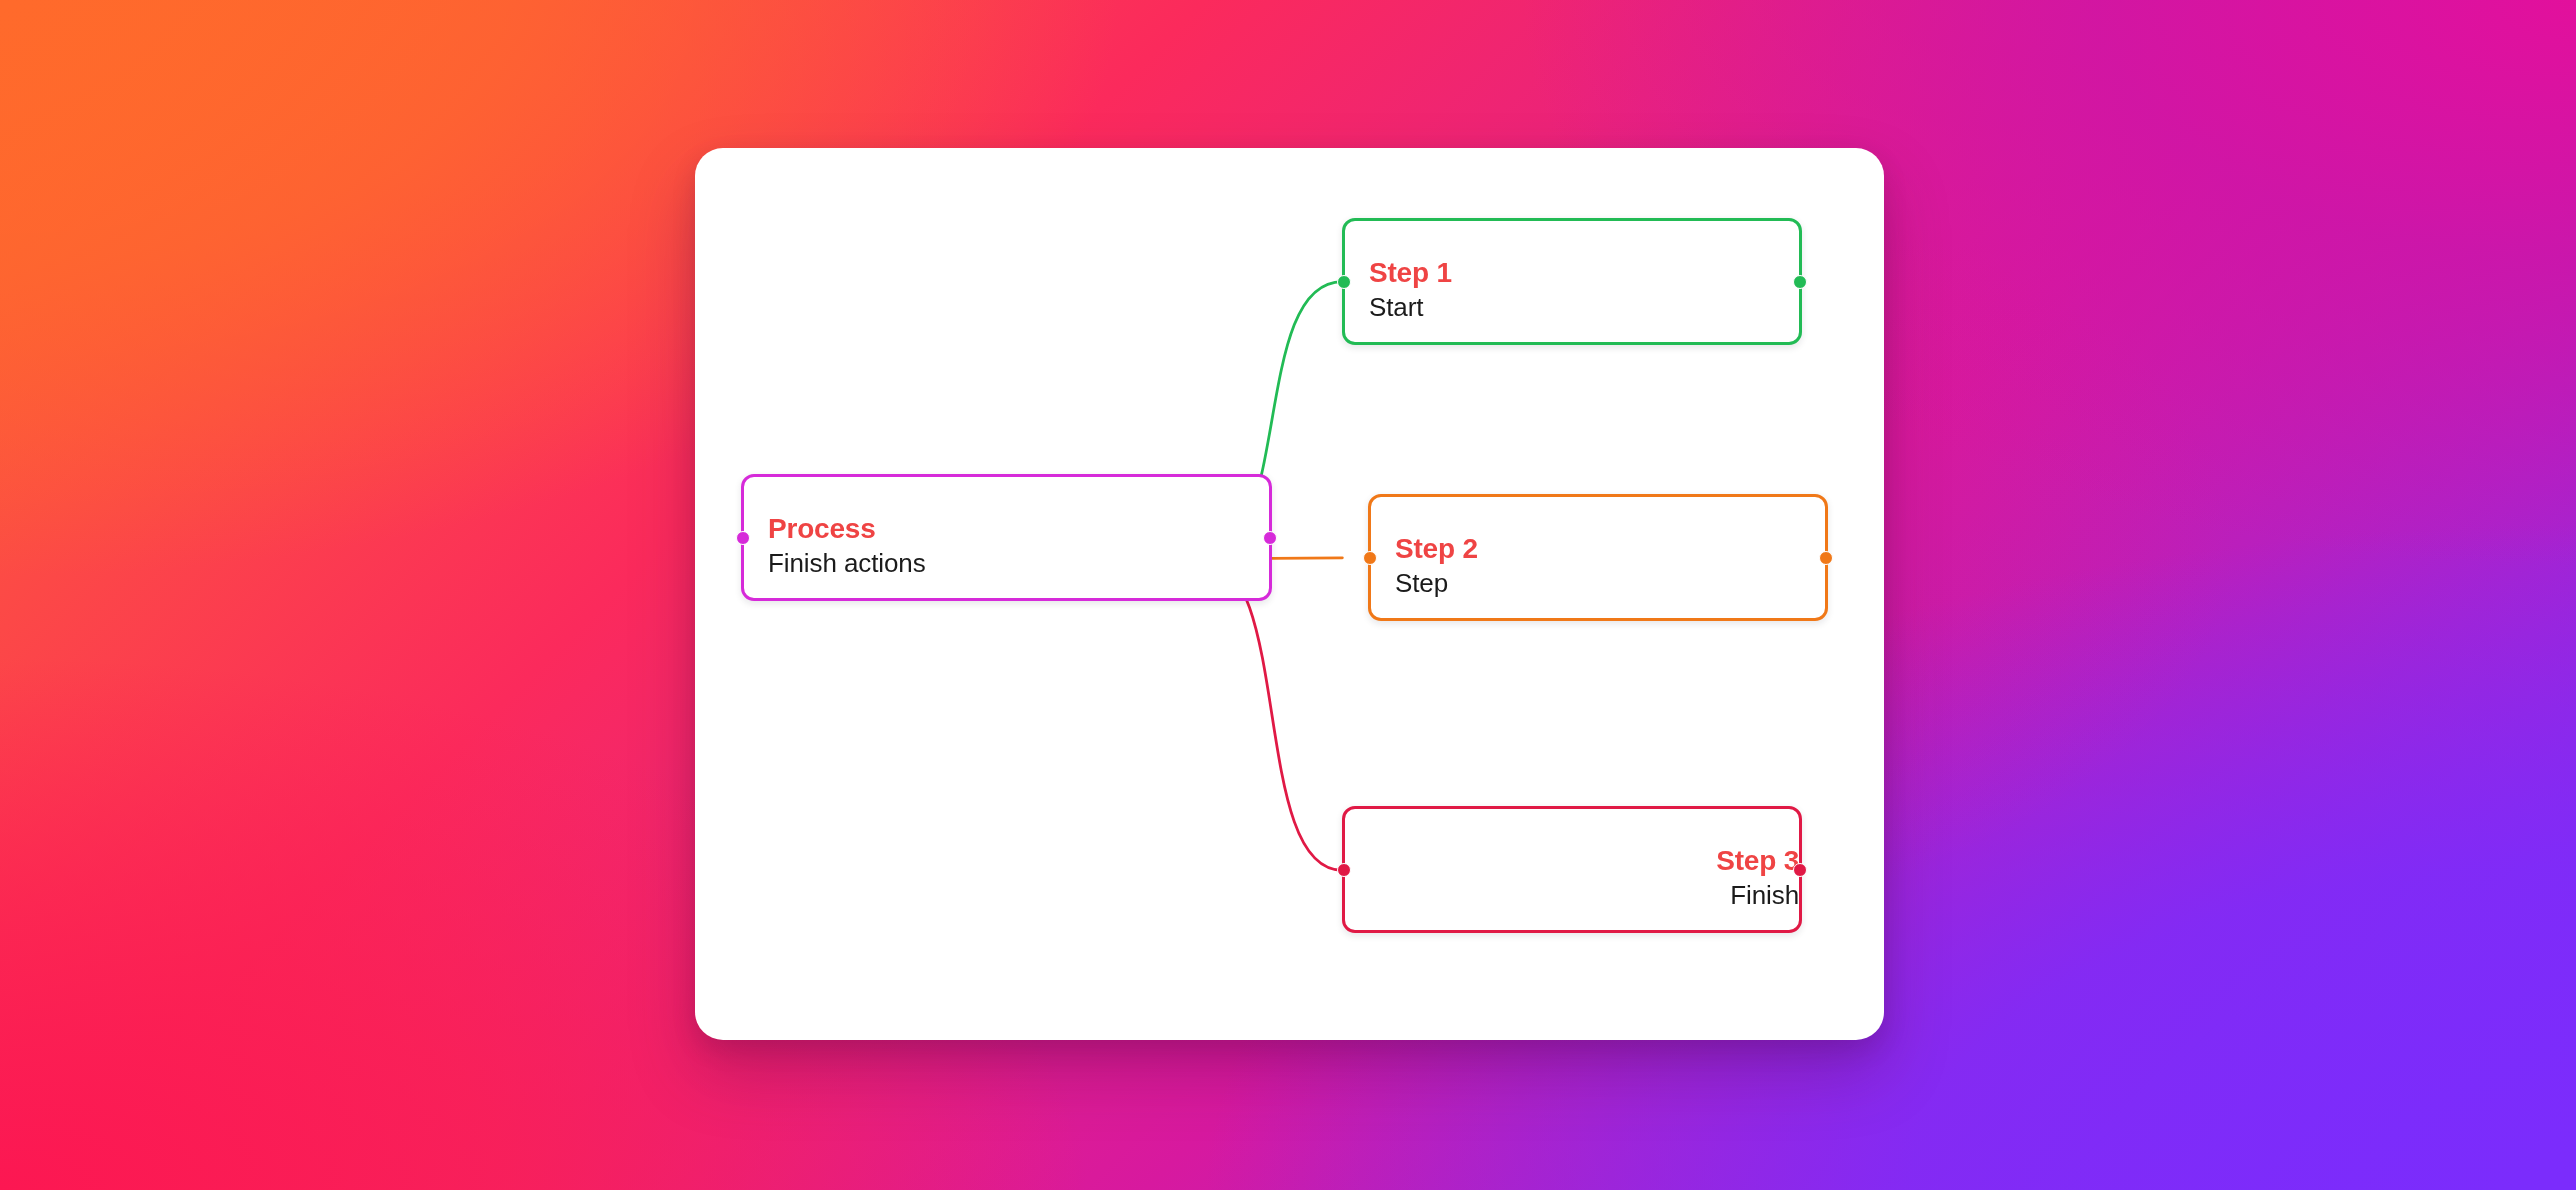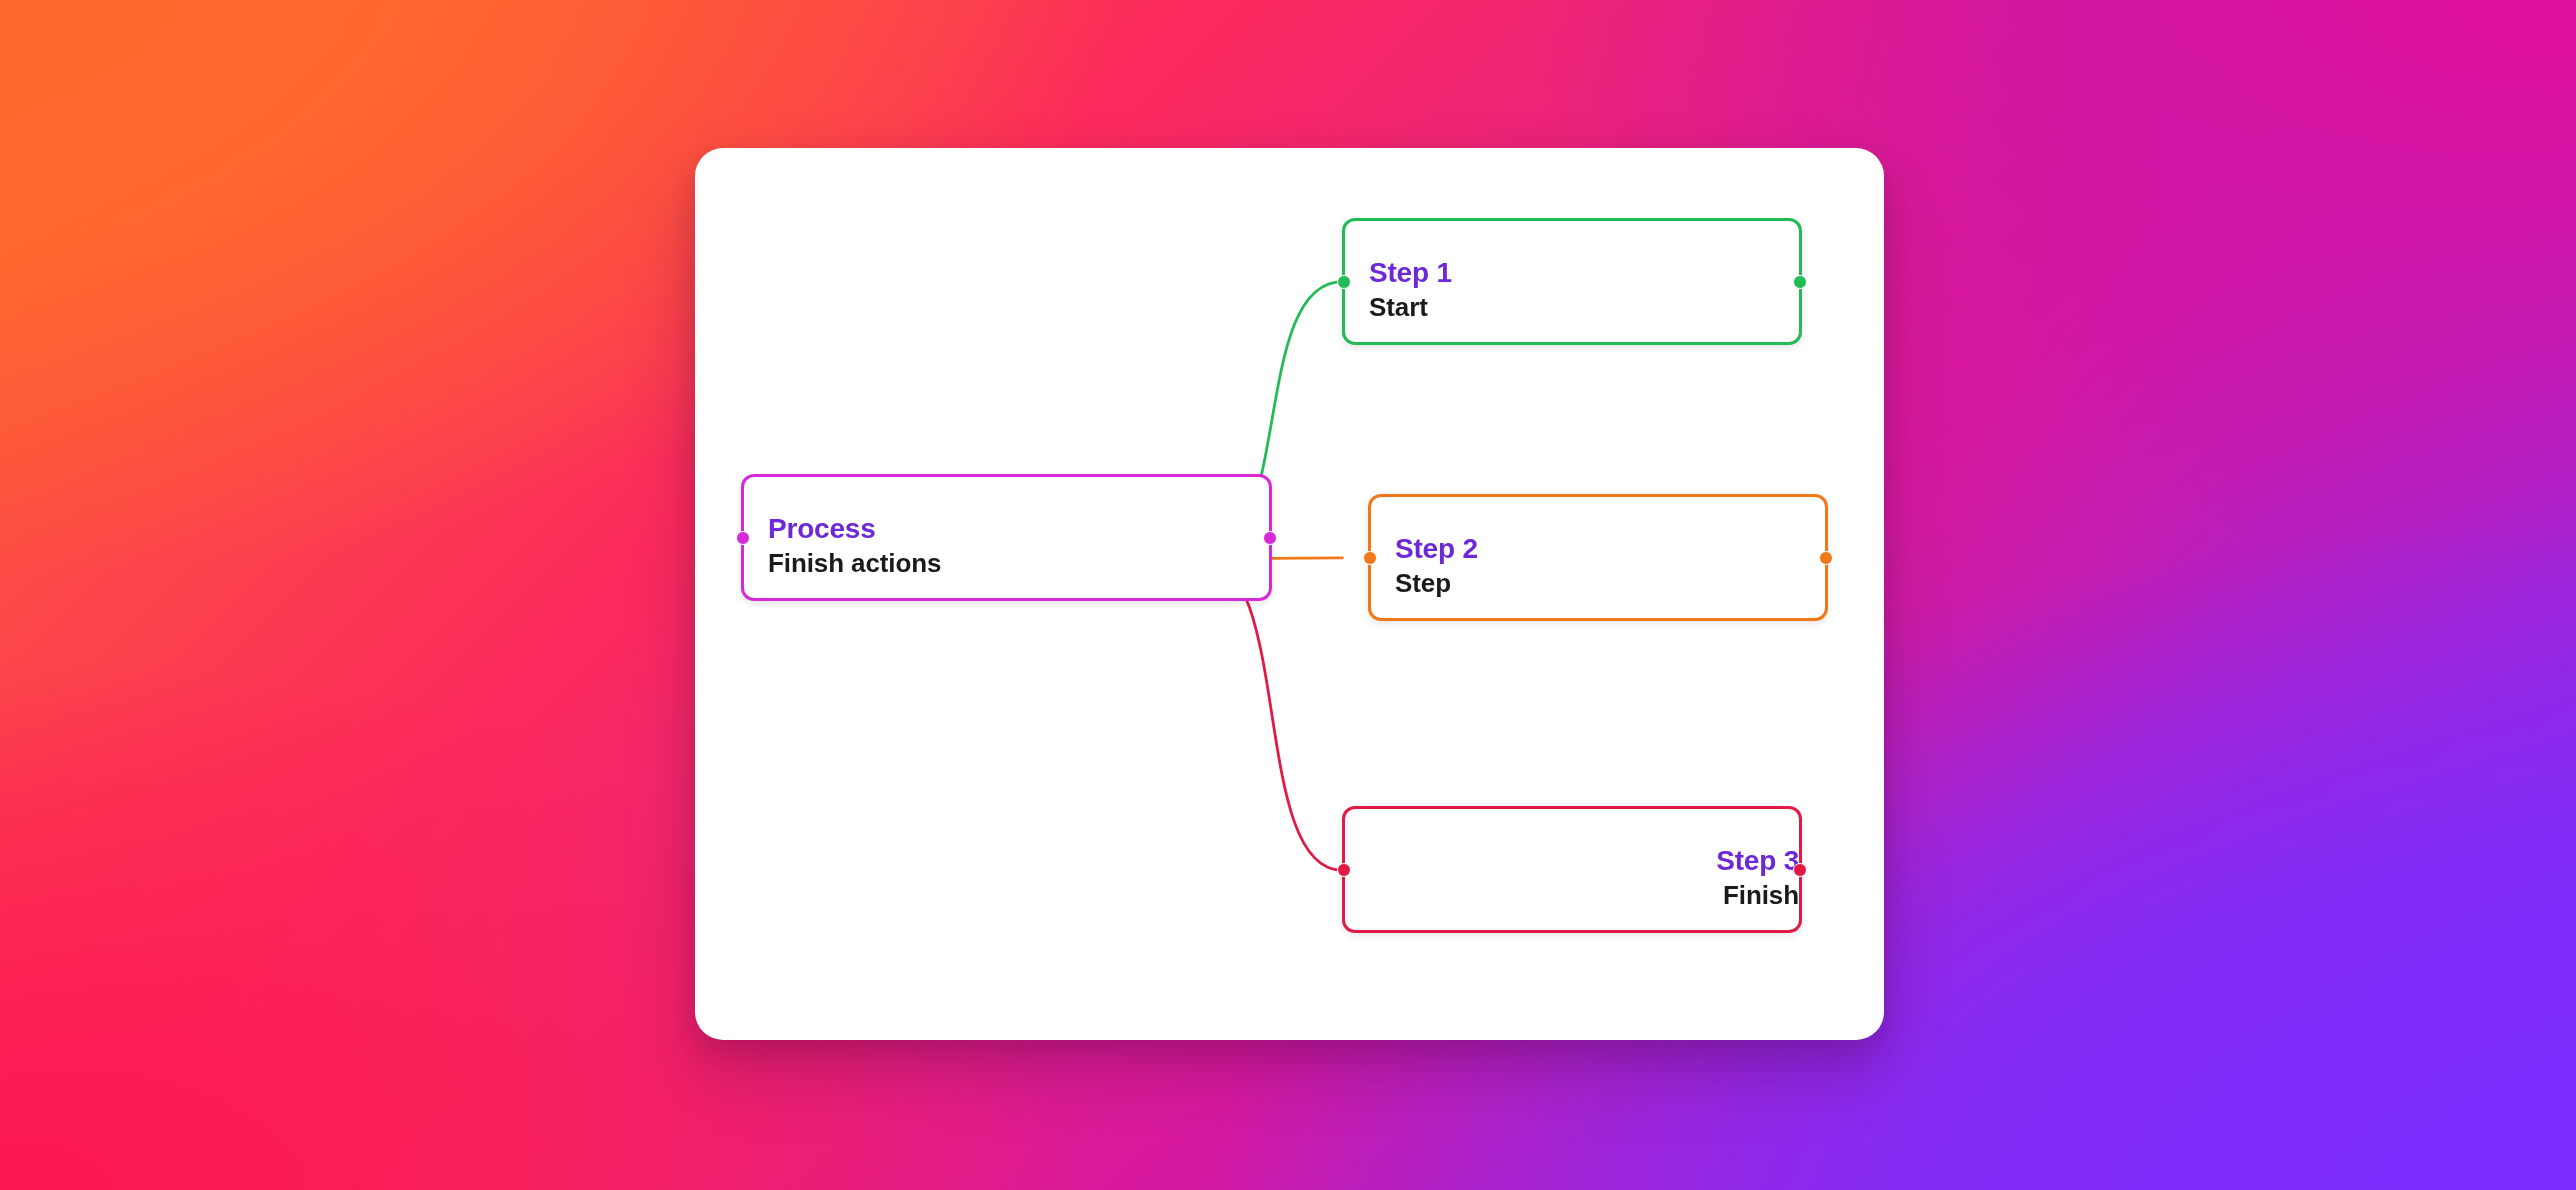--- a/index.html
+++ b/index.html
@@ -58,26 +58,26 @@
     display:flex;
     flex-direction:column;
     justify-content:center;
     padding-left:24px;
   }
   .node-title {
     font-size:28px;
     font-weight:bold;
     line-height:1.12;
     letter-spacing:-0.2px;
-    color:#6d28d9;
+    color:#ef4444;
     margin-top:18px;
   }
   .node-sub {
     font-size:26px;
-    font-weight:bold;
+    font-weight:normal;
     line-height:1.2;
     letter-spacing:-0.1px;
     color:#1b1b1b;
     margin-top:3.7px;
   }
   .handle {
     position:absolute;
     width:14px; height:14px;
     border-radius:50%;
     top:50%;

